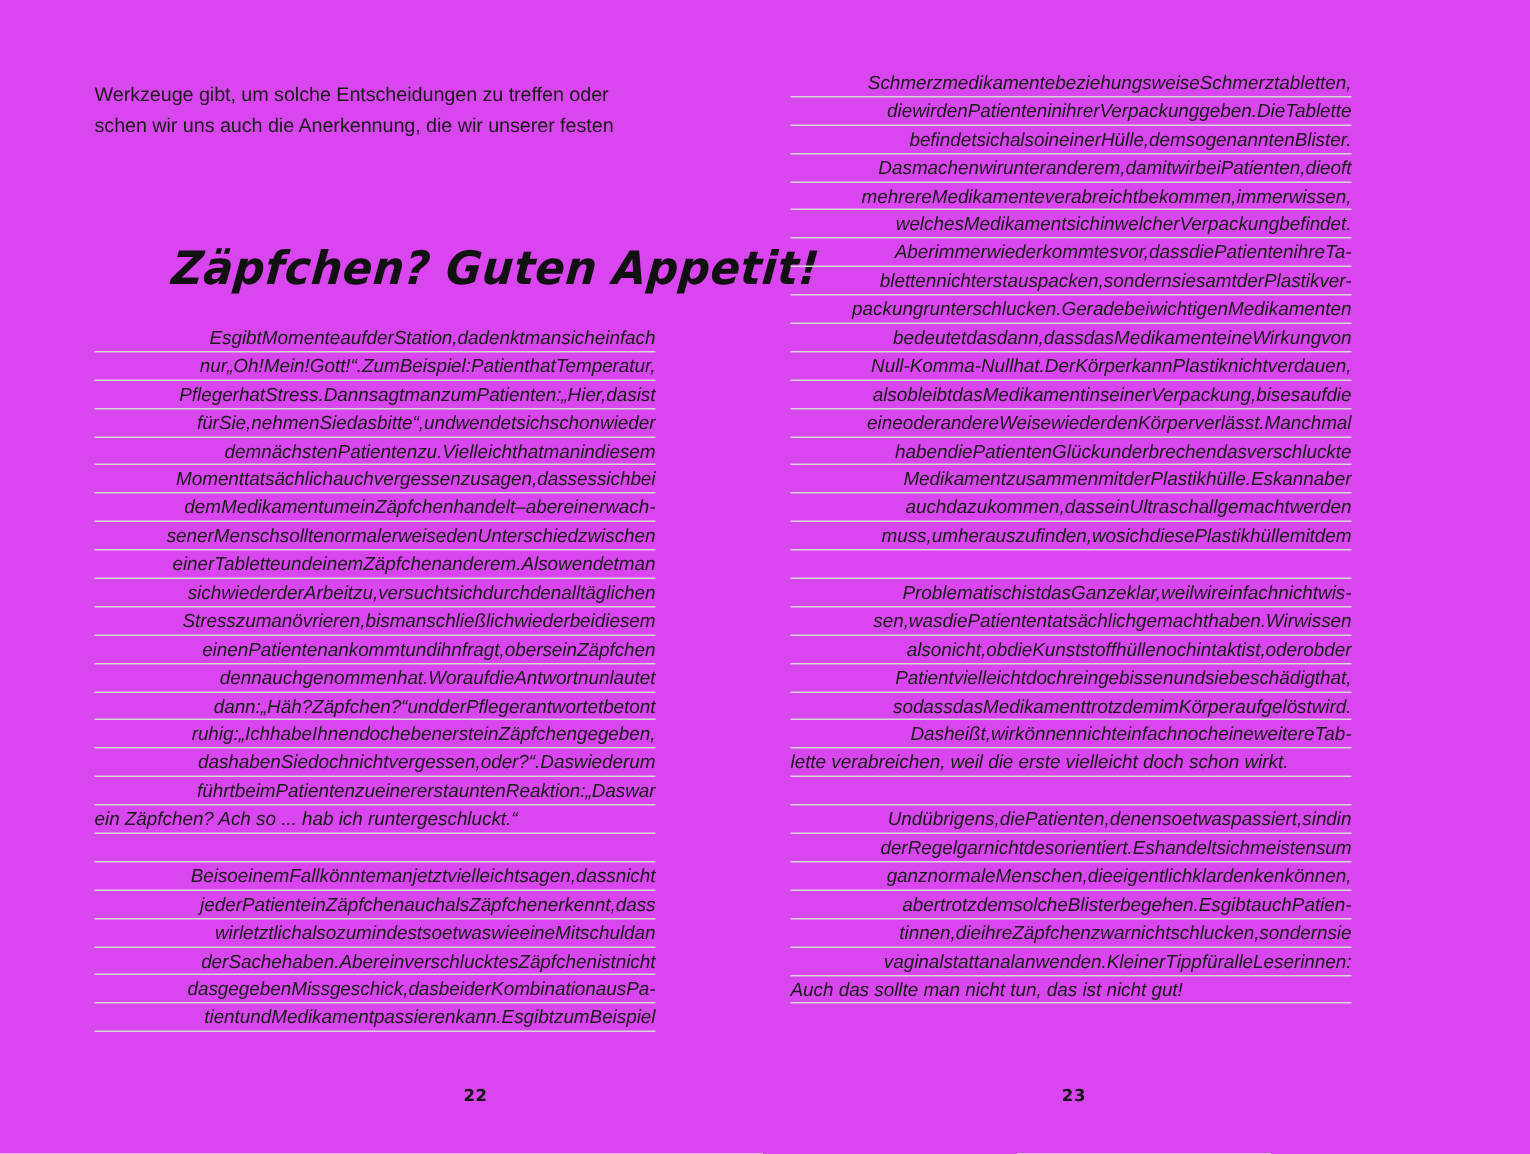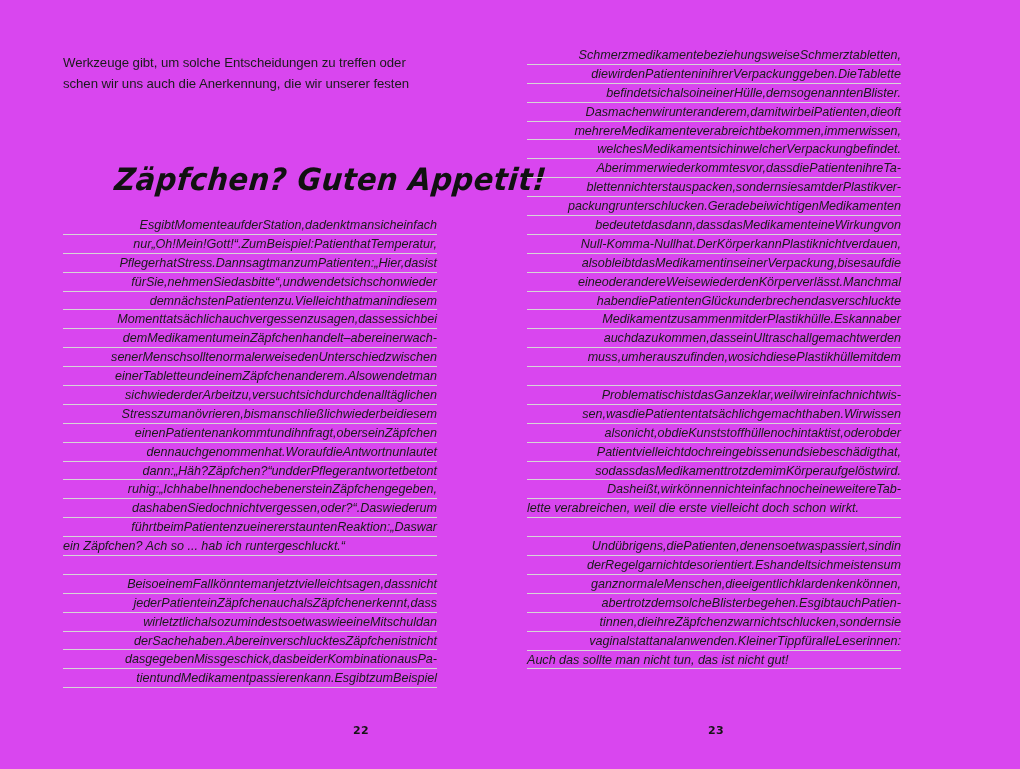--- a/index.html
+++ b/index.html
@@ -130,21 +130,20 @@
 
   
   .folio {
     position: absolute;
     bottom: 32px;
     font-family: "DejaVu Sans", sans-serif;
     font-size: 11px;
     font-weight: 700;
     letter-spacing: 0.4px;
     color: #151515;
-    margin-left: 44px;
   }
   .folio.left  { left: 246px; }
   .folio.right { right: 243px; }
 </style>
 </head>
 <body>
 
 <div id="page">
 
   <div class="spread">

